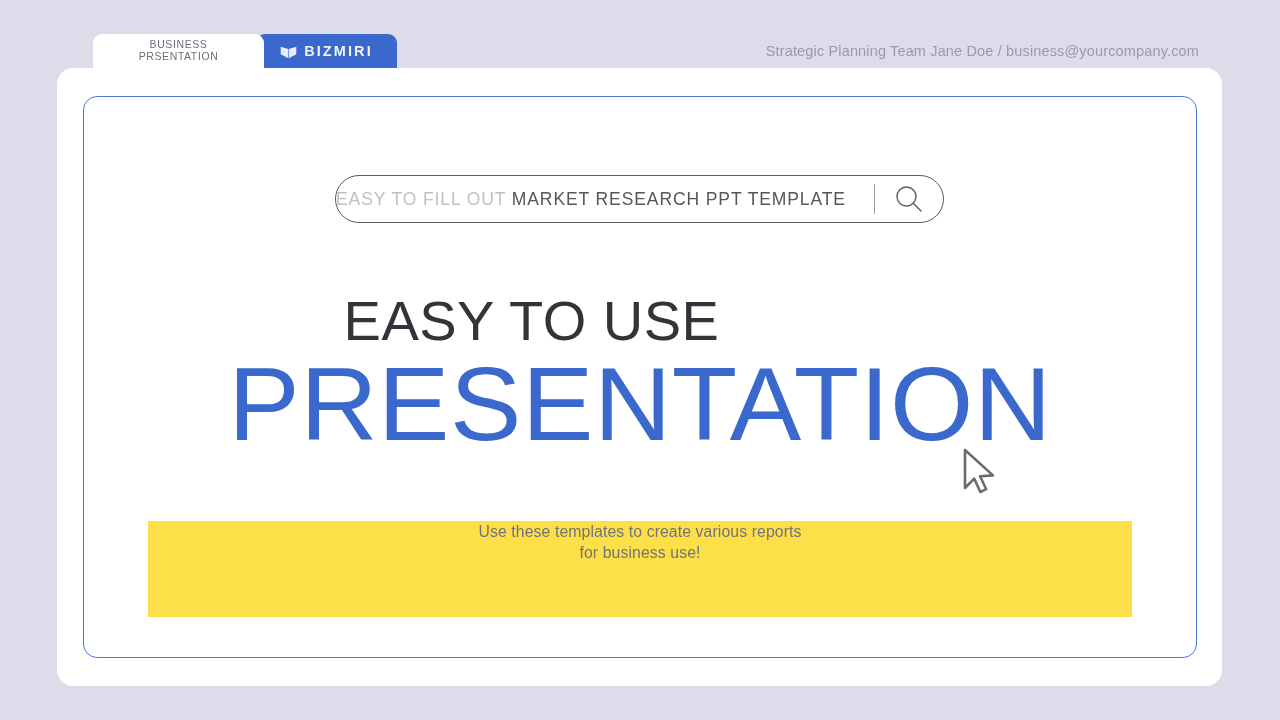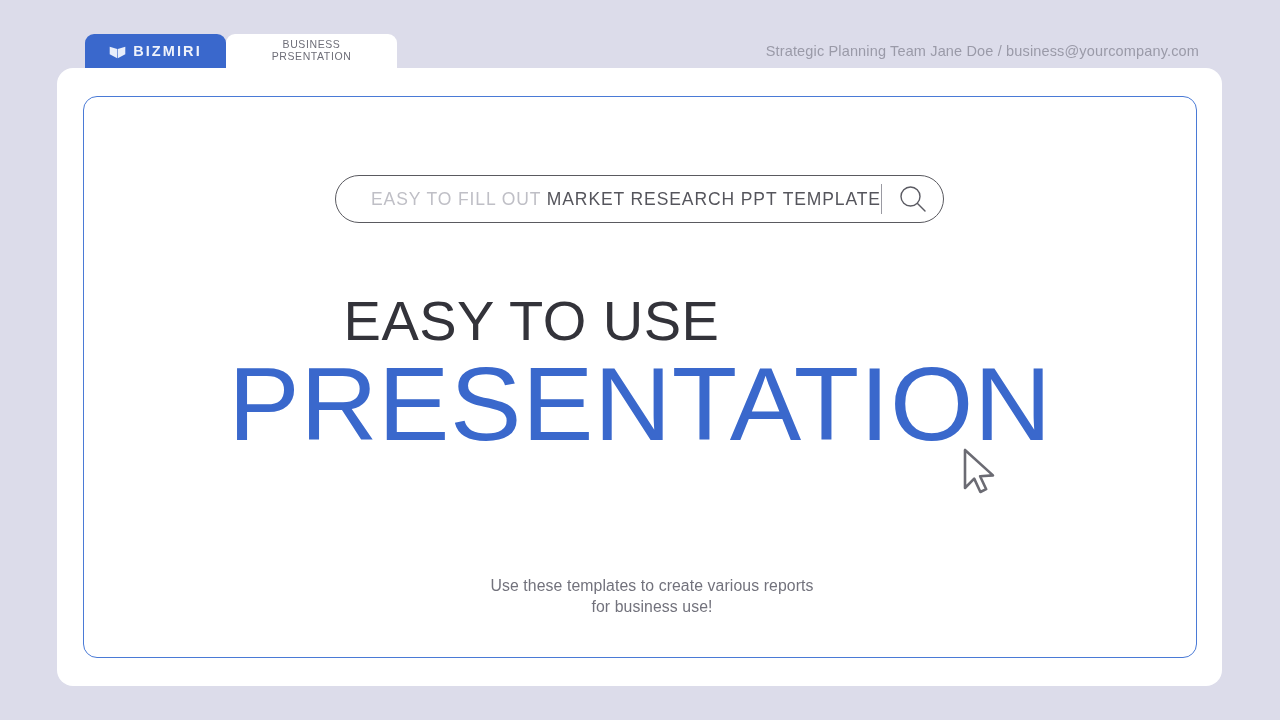--- a/index.html
+++ b/index.html
@@ -79,21 +79,20 @@
   .searchbar {
     position: absolute; left: 335px; top: 175px;
     width: 609px; height: 48px;
     border: 1.6px solid #5a5a60;
     border-radius: 26px;
     display: flex; align-items: center;
     background: #ffffff;
   }
   .search-text {
     flex: 1;
-    padding-left: 35px;
     font-size: 17.5px;
     letter-spacing: 0.9px;
     white-space: nowrap;
   }
   .search-hint { color: #bfbfc6; }
   .search-value { color: #55555c; }
   .search-divider { width: 1.4px; height: 30px; background: #9a9aa2; margin-right: 0; }
   .search-btn {
     width: 68px; height: 100%;
     display: flex; align-items: center; justify-content: center;
@@ -118,52 +117,52 @@
     line-height: 106px;
     transform: scaleX(1.04);
   }
 
   
   .cursor { position: absolute; left: 961px; top: 447px; }
   .cursor svg { display: block; }
 
   
   .caption-box {
-    position: absolute; left: 160px; top: 521px;
+    position: absolute; left: 148px; top: 521px;
     width: 984px; height: 96px;
-    background: #ffffff;
-    display: flex; align-items: flex-end; justify-content: center;
+    background: #fde047;
+    display: flex; align-items: flex-start; justify-content: center;
   }
   .caption-text {
     text-align: center;
     font-size: 15.8px;
     color: #72727c;
     line-height: 21px;
     letter-spacing: 0.1px;
     white-space: pre-line;
   }
 </style>
 </head>
 <body>
 
 <div class="stage">
 
   <div class="tabbar">
+    <div class="tab tab-left">
+      <div class="tab-text">BUSINESS
+PRSENTATION</div>
+    </div>
     <div class="tab tab-right">
       <span class="brand-mark">
         <svg viewBox="0 0 24 18" width="17" height="13" xmlns="http://www.w3.org/2000/svg">
           <path d="M1 1 L11.6 4.2 L11.6 17 L1 11.4 Z" fill="#e8eefb"></path>
           <path d="M23 1 L12.4 4.2 L12.4 17 L23 11.4 Z" fill="#e8eefb"></path>
         </svg>
       </span>
       <span class="brand-text">BIZMIRI</span>
-    </div>
-    <div class="tab tab-left">
-      <div class="tab-text">BUSINESS
-PRSENTATION</div>
     </div>
   </div>
 
   <div class="header-meta">Strategic Planning Team Jane Doe / business@yourcompany.com</div>
 
   <div class="card"></div>
 
   <div class="panel"></div>
 
   <div class="searchbar">

